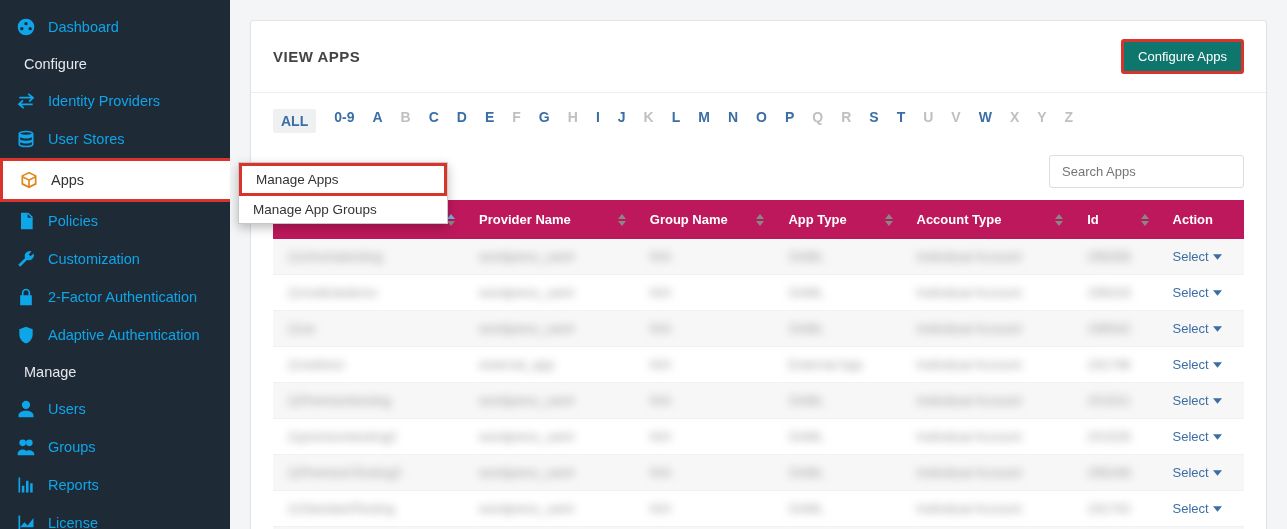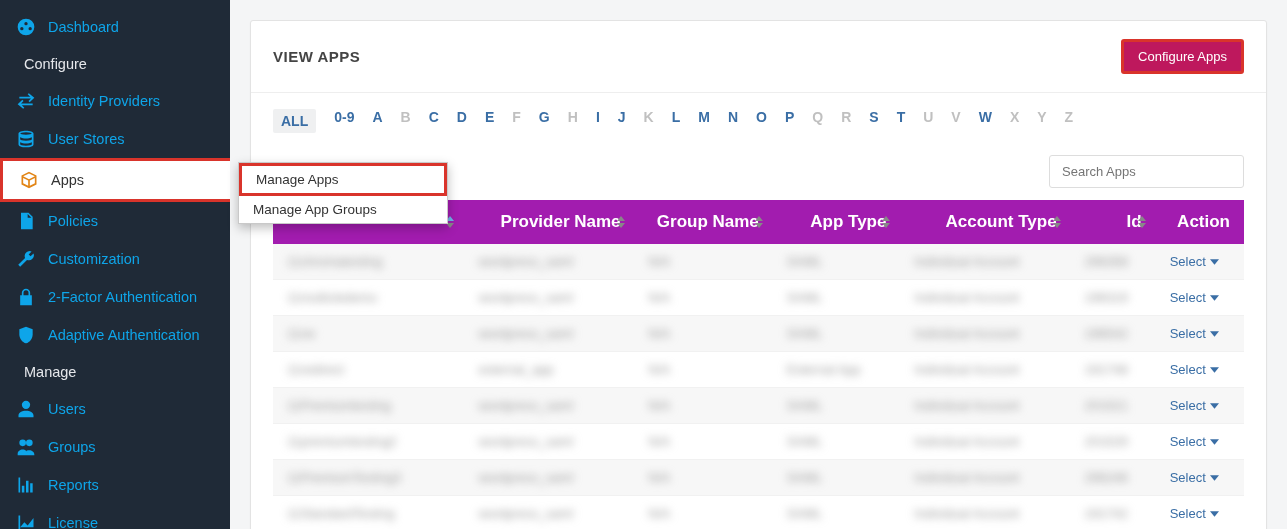--- a/index.html
+++ b/index.html
@@ -15,40 +15,40 @@
 .sidebar-item.active .icon svg { fill: #e28516; }
 .sidebar-section { padding: 10px 24px; font-size: 14.5px; color: #e5e7eb; }
 
 
 .main { flex: 1; background: #f4f5f6; padding: 0; position: relative; }
 .page-card { background: #fff; margin: 20px; border: 1px solid #e3e3e3; border-radius: 3px; box-shadow: 0 1px 2px rgba(0,0,0,.04); position: relative; }
 
 
 .page-header { display: flex; justify-content: space-between; align-items: center; padding: 18px 22px; border-bottom: 1px solid #eee; }
 .page-title { font-size: 15px; font-weight: 700; color: #444; letter-spacing: .5px; }
-.configure-btn { background: #be185d; color: #fff; border: 3px solid #d9342b; padding: 7px 14px; border-radius: 3px; font-size: 13px; cursor: pointer; }
+.configure-btn { background: #0f766e; color: #fff; border: 3px solid #d9342b; padding: 7px 14px; border-radius: 3px; font-size: 13px; cursor: pointer; }
 
 
 .alpha-filter { display: flex; gap: 18px; padding: 16px 22px 10px; flex-wrap: wrap; }
 .alpha-filter span { font-weight: 700; font-size: 14px; color: #c0c0c0; cursor: pointer; }
 .alpha-filter span.enabled { color: #3a6ea5; }
 .alpha-filter span.active { background: #eff0f1; color: #3a6ea5; padding: 4px 8px; border-radius: 2px; }
 
 
 .search-row { display: flex; justify-content: flex-end; padding: 12px 22px; }
 .search-input { border: 1px solid #ddd; border-radius: 3px; padding: 8px 12px; width: 195px; font-size: 13px; }
 
 
 .dropdown-menu { position: absolute; top: 141px; left: -13px; background: #fff; border: 1px solid #c9c9c9; box-shadow: 0 4px 10px rgba(0,0,0,.25); width: 210px; z-index: 10; }
 .dropdown-item { padding: 6px 14px; cursor: pointer; font-size: 13.5px; color: #333; }
 .dropdown-item.highlight { border: 3px solid #d9342b; }
 
 
 .apps-table { width: calc(100% - 44px); margin: 0 22px 20px; border-collapse: collapse; }
-.apps-table thead th { background: #a21caf; color: #fff; font-weight: 600; font-size: 17px; text-align: right; padding: 12px 14px; position: relative; }
+.apps-table thead th { background: #be185d; color: #fff; font-weight: 600; font-size: 13px; text-align: left; padding: 12px 14px; position: relative; }
 .sort-icons { position: absolute; right: 10px; top: 50%; transform: translateY(-50%); display: inline-flex; flex-direction: column; gap: 1px; }
 .sort-icons svg { width: 8px; height: 6px; }
 .apps-table tbody td { padding: 10px 14px; border-bottom: 1px solid #f1f1f1; font-size: 13px; }
 .apps-table tbody tr:nth-child(odd) { background: #f7f7f7; }
 .blurred { filter: blur(4px); color: #999; user-select: none; }
 .select-link { color: #3a6ea5; cursor: pointer; font-size: 13px; display: inline-flex; align-items: center; gap: 4px; }
 .select-link svg { width: 9px; height: 6px; fill: #3a6ea5; }
 
 svg { fill: currentColor; }
 </style>

